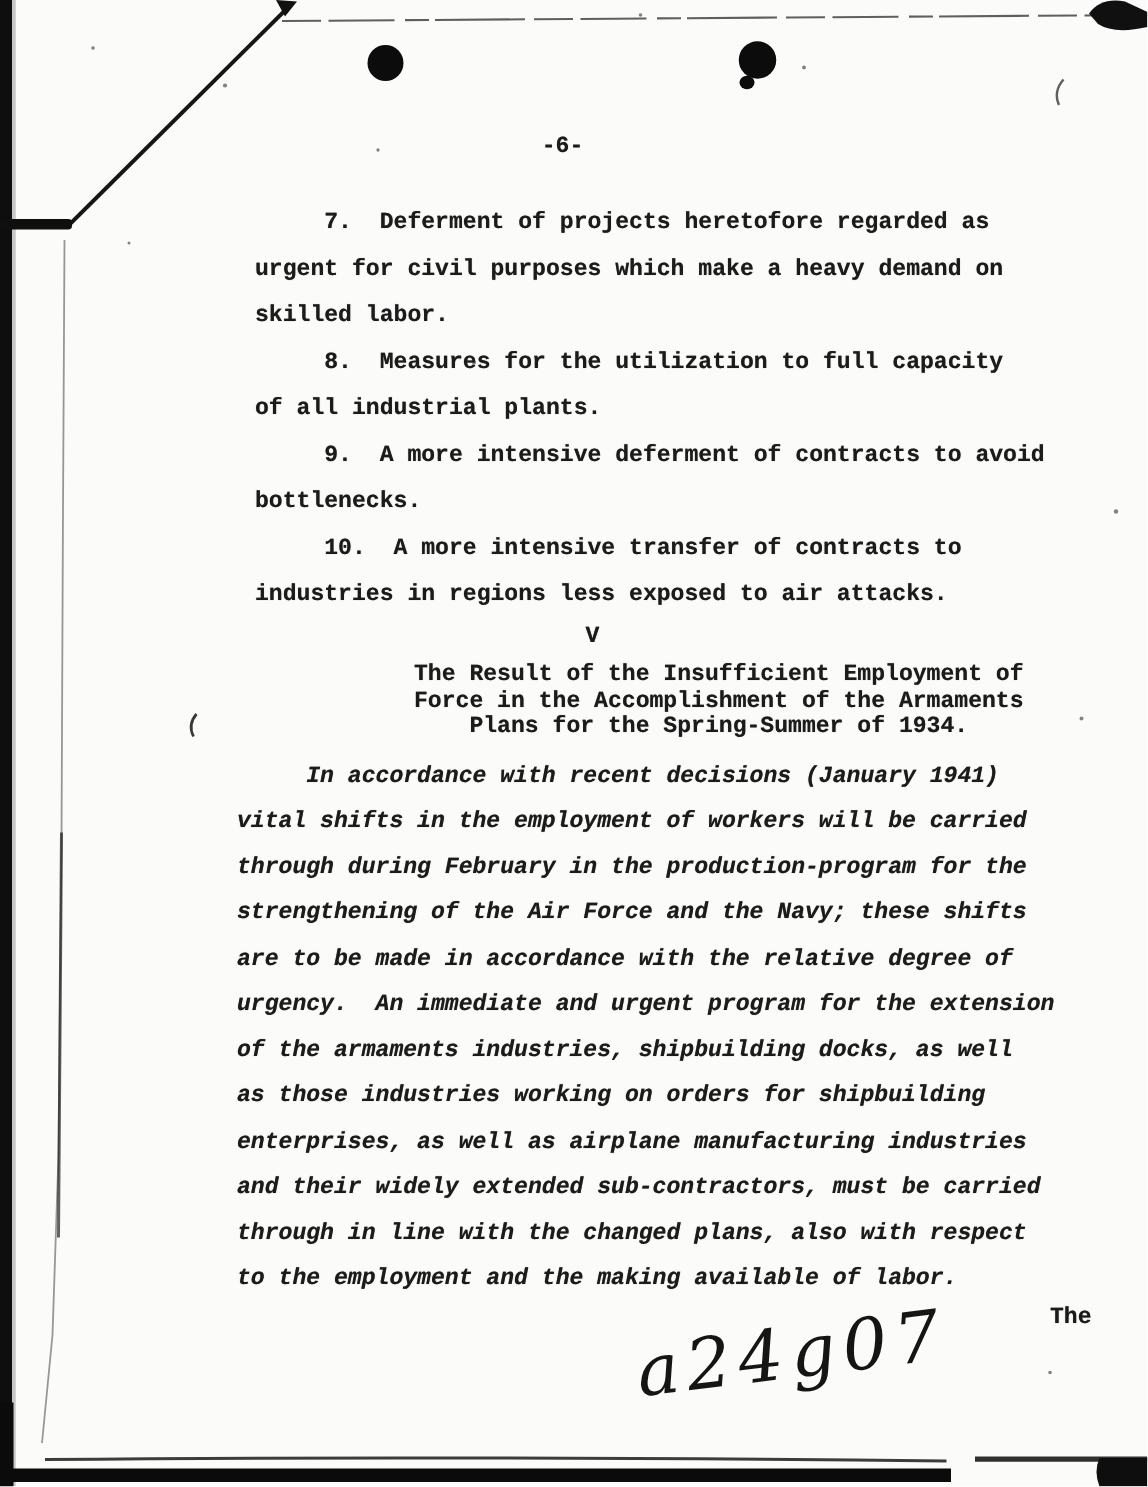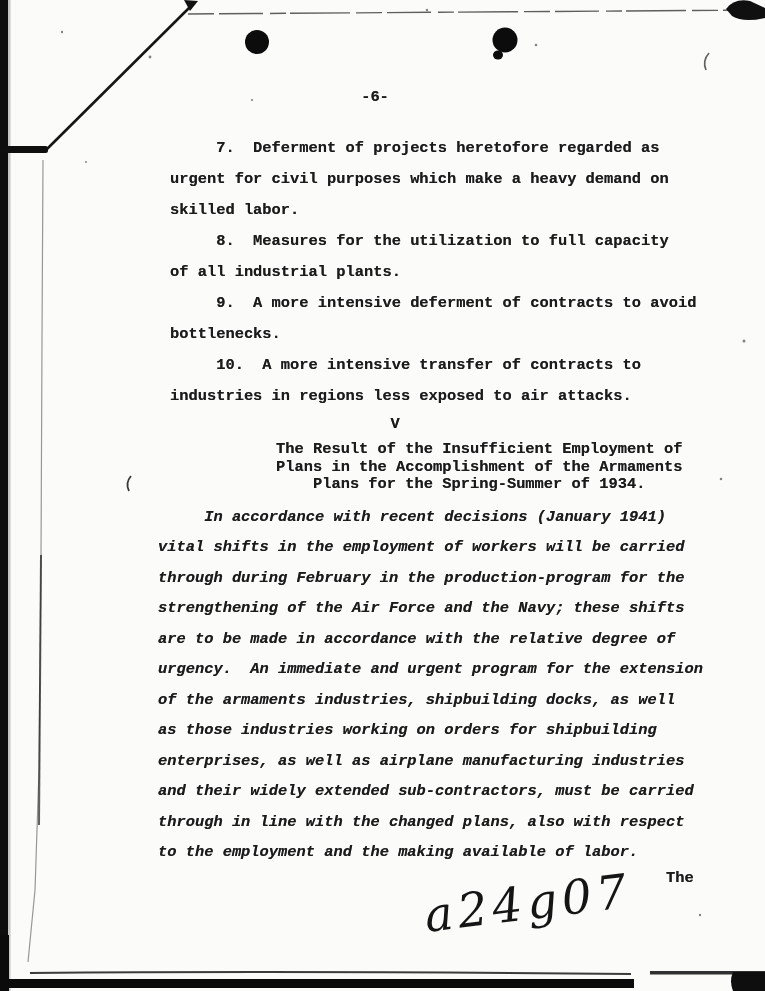--- a/index.html
+++ b/index.html
@@ -25,21 +25,21 @@
     font-size: 15.4px;
     color: #1b1b1b;
     white-space: pre;
     text-shadow: 0 0 0.5px rgba(20,20,20,0.65);
   }
   .page-number  { left: 375px; top: 88px;  transform: translateX(-50%); }
   .items-block  { left: 170px; top: 133px; line-height: 31px; }
   .section-numeral { left: 395px; top: 415px; transform: translateX(-50%); }
   .heading-block   { left: 230px; top: 441px; line-height: 17.5px; margin-left: 46px; }
   .paragraph-block { left: 158px; top: 502px; line-height: 30.45px; font-style: italic; }
-  .catchword    { left: 666px; top: 869px; }
+  .catchword    { left: 700px; top: 869px; }
   .handwriting {
     position: absolute;
     left: 424px; top: 874px;
     width: 230px;
     font-family: "DejaVu Serif", "Liberation Serif", serif;
     font-style: italic;
     font-weight: 400;
     font-size: 47px;
     letter-spacing: 5px;
     color: #151515;
@@ -96,21 +96,21 @@
       <circle cx="700" cy="915" r="1.2"></circle>
     </g>
   </svg>
 
   <div class="typed page-number">-6-</div>
 
   <div class="typed items-block"><div>     7.  Deferment of projects heretofore regarded as</div><div>urgent for civil purposes which make a heavy demand on</div><div>skilled labor.</div><div>     8.  Measures for the utilization to full capacity</div><div>of all industrial plants.</div><div>     9.  A more intensive deferment of contracts to avoid</div><div>bottlenecks.</div><div>     10.  A more intensive transfer of contracts to</div><div>industries in regions less exposed to air attacks.</div></div>
 
   <div class="typed section-numeral">V</div>
 
-  <div class="typed heading-block"><div>The Result of the Insufficient Employment of</div><div>Plans in the Accomplishment of the Armaments</div><div>    Plans for the Spring-Summer of 1934.</div></div>
+  <div class="typed heading-block"><div>The Result of the Insufficient Employment of</div><div>Force in the Accomplishment of the Armaments</div><div>    Plans for the Spring-Summer of 1934.</div></div>
 
   <div class="typed paragraph-block"><div>     In accordance with recent decisions (January 1941)</div><div>vital shifts in the employment of workers will be carried</div><div>through during February in the production-program for the</div><div>strengthening of the Air Force and the Navy; these shifts</div><div>are to be made in accordance with the relative degree of</div><div>urgency.  An immediate and urgent program for the extension</div><div>of the armaments industries, shipbuilding docks, as well</div><div>as those industries working on orders for shipbuilding</div><div>enterprises, as well as airplane manufacturing industries</div><div>and their widely extended sub-contractors, must be carried</div><div>through in line with the changed plans, also with respect</div><div>to the employment and the making available of labor.</div></div>
 
   <div class="typed catchword">The</div>
 
   <div class="handwriting">a24g07</div>
 
 </div>
 
 </body></html>

